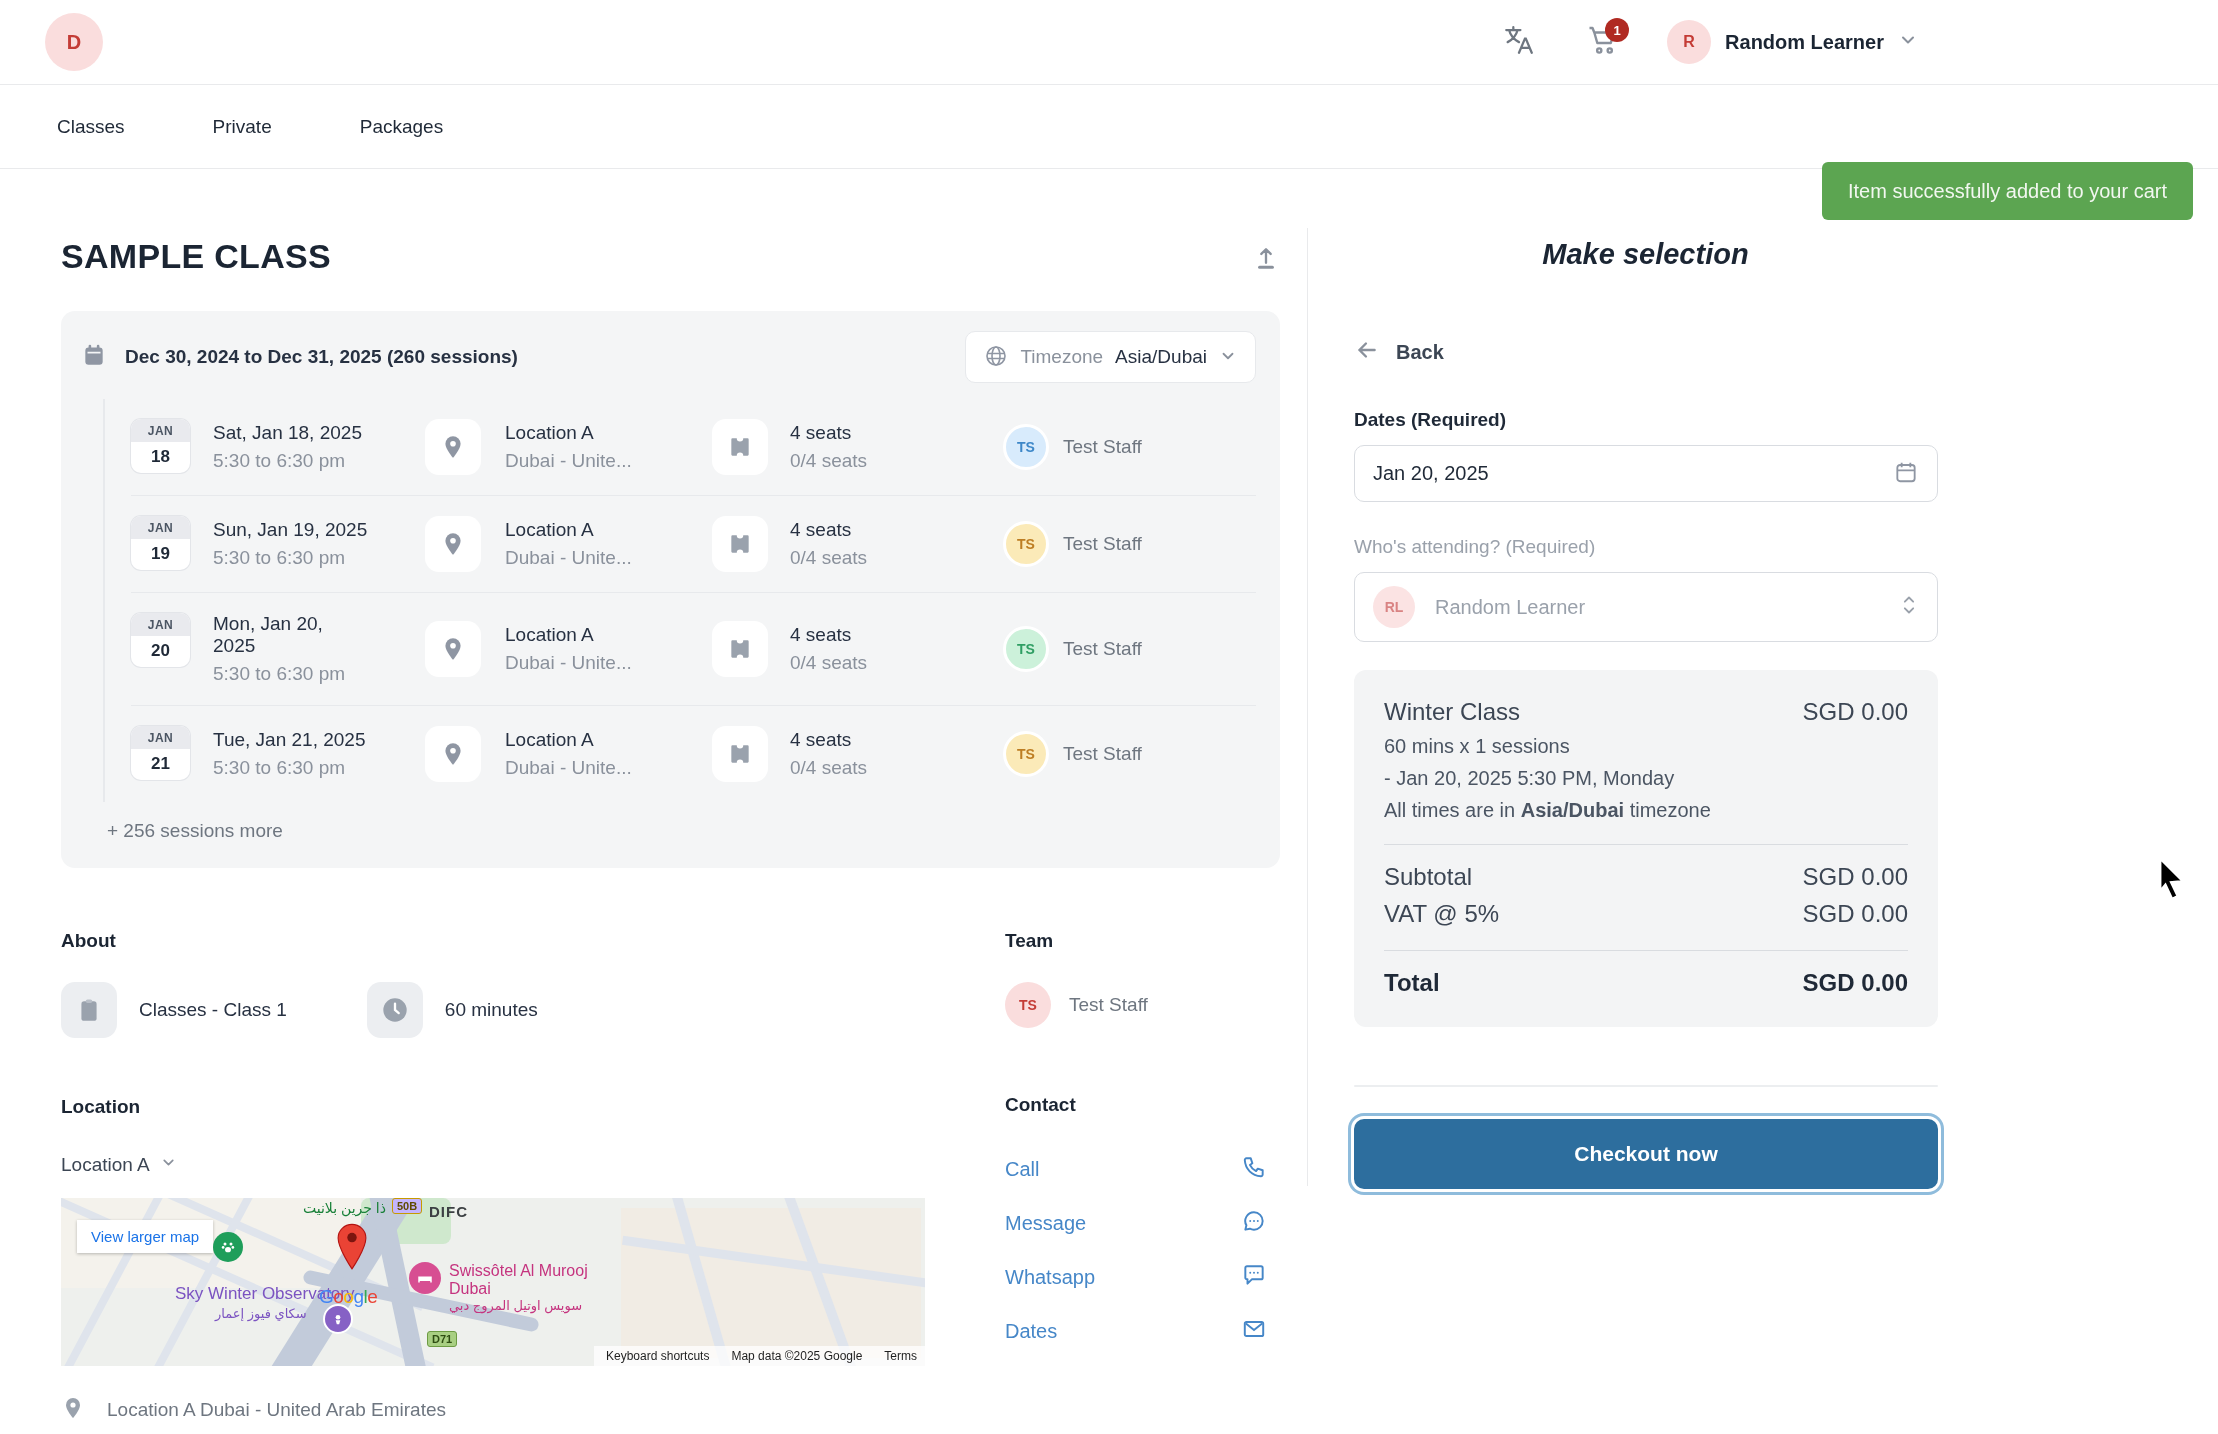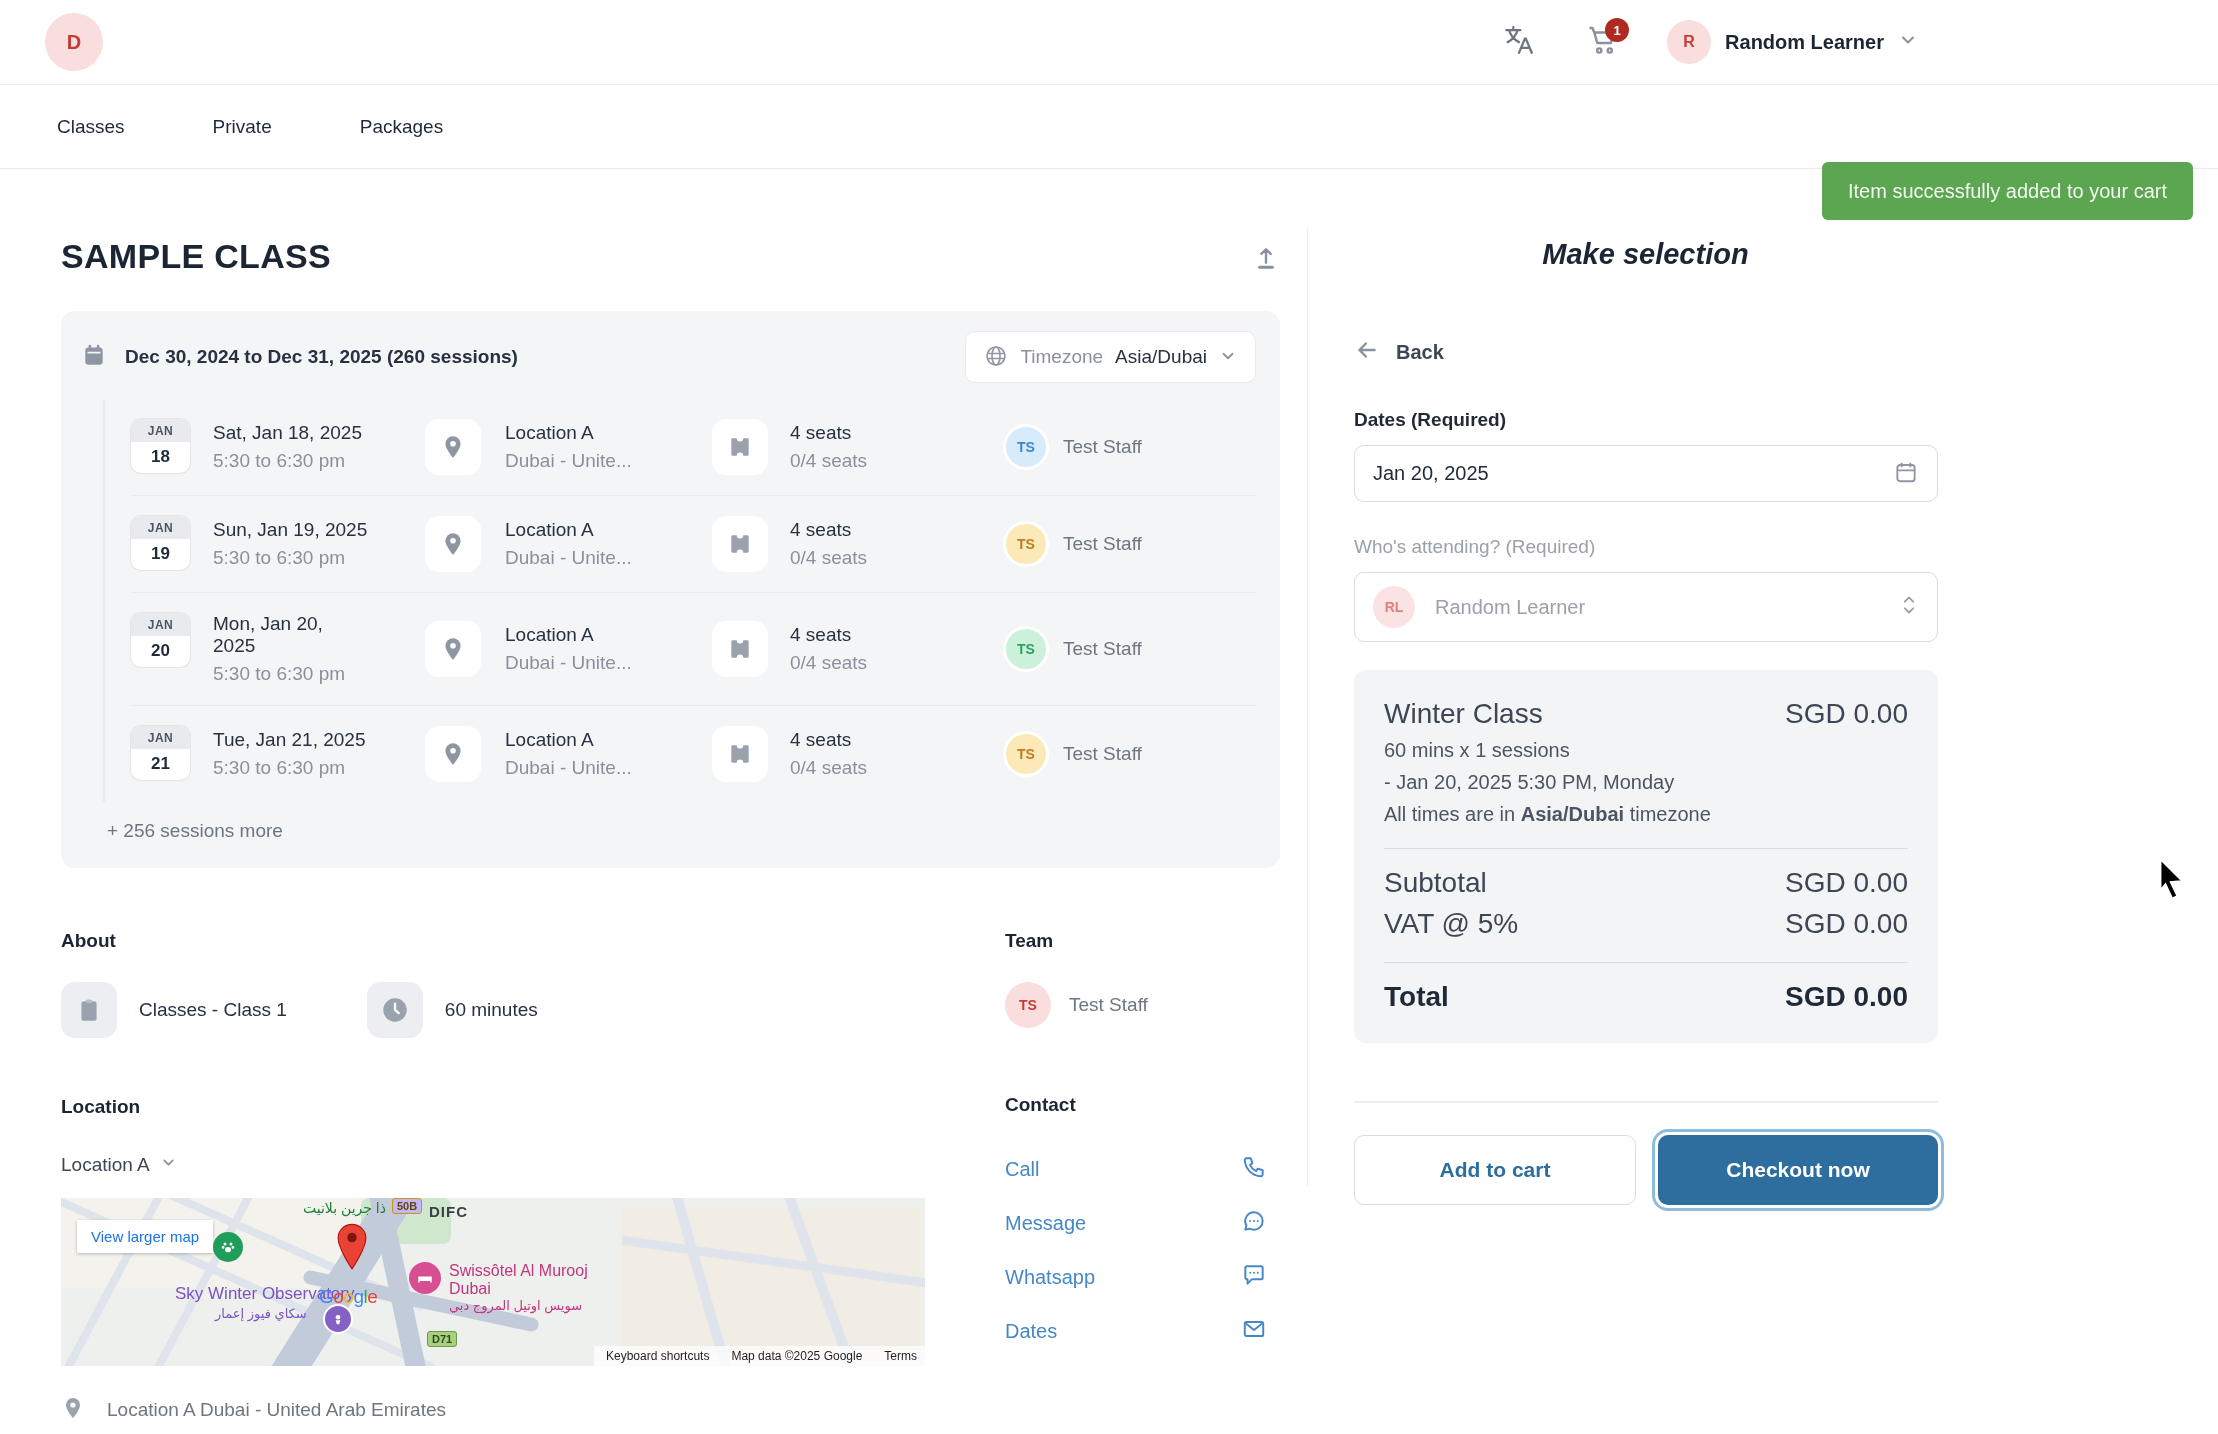--- a/index.html
+++ b/index.html
@@ -127,21 +127,21 @@
   .date-input { margin-top:14px; width:584px; height:57px; background:#fff; border:1px solid #d9dce1; border-radius:10px;
     display:flex; align-items:center; padding:0 18px; cursor:text; }
   .date-input .val { font-size:20px; color:#1f2937; flex:1; }
   .attendee-select { margin-top:14px; width:584px; height:70px; border:1px solid #d9dce1; border-radius:10px;
     display:flex; align-items:center; padding:0 18px; gap:20px; cursor:pointer; }
   .attendee-avatar { width:42px; height:42px; border-radius:50%; background:#fbe3e3; color:#d98383;
     font-size:14px; font-weight:700; display:flex; align-items:center; justify-content:center; }
   .attendee-name { font-size:20px; color:#9aa1ab; flex:1; }
 
   .summary { margin-top:28px; width:584px; background:#f3f4f5; border-radius:12px; padding:28px 30px 30px; }
-  .sum-row { display:flex; justify-content:space-between; font-size:28px; color:#3c4654; }
+  .sum-row { display:flex; justify-content:space-between; font-size:24px; color:#3c4654; }
   .sum-sub { font-size:20px; color:#4b5563; margin-top:9px; }
   .summary hr { border:none; border-top:1px solid #d9dce0; margin:22px 0 18px; }
   .sum-row + .sum-row { margin-top:9px; }
   .sum-row.total { font-weight:700; color:#1f2937; }
   .panel-divider { margin-top:58px; border:none; border-top:2px solid #eceef0; width:584px; border-radius:2px; }
   .btn-row { margin-top:32px; display:flex; gap:22px; width:584px; }
   .btn { flex:1; height:70px; border-radius:10px; font-size:21px; font-weight:700; cursor:pointer;
     display:flex; align-items:center; justify-content:center; font-family:inherit; }
   .btn-outline { background:#fff; border:1px solid #d9dce1; color:#2d6e9e; }
   .btn-primary { background:#2d6e9e; border:none; color:#fff;
@@ -604,21 +604,20 @@
         <hr>
         <div class="sum-row total">
           <span>Total</span>
           <span>SGD 0.00</span>
         </div>
       </div>
 
       <hr class="panel-divider">
 
       <div class="btn-row">
-        <button class="btn btn-outline">Add to cart</button>
         <button class="btn btn-primary">Checkout now</button>
       </div>
     </aside>
   </main>
 
   <span class="cursor">
     <svg width="40" height="56" viewBox="0 0 24 34">
       <path d="M6 2l14 14-7.2.6 4 8.4-3.6 1.8-4-8.6L6 22V2z" fill="#000" stroke="#fff" stroke-width="1.6"></path>
     </svg>
   </span>

